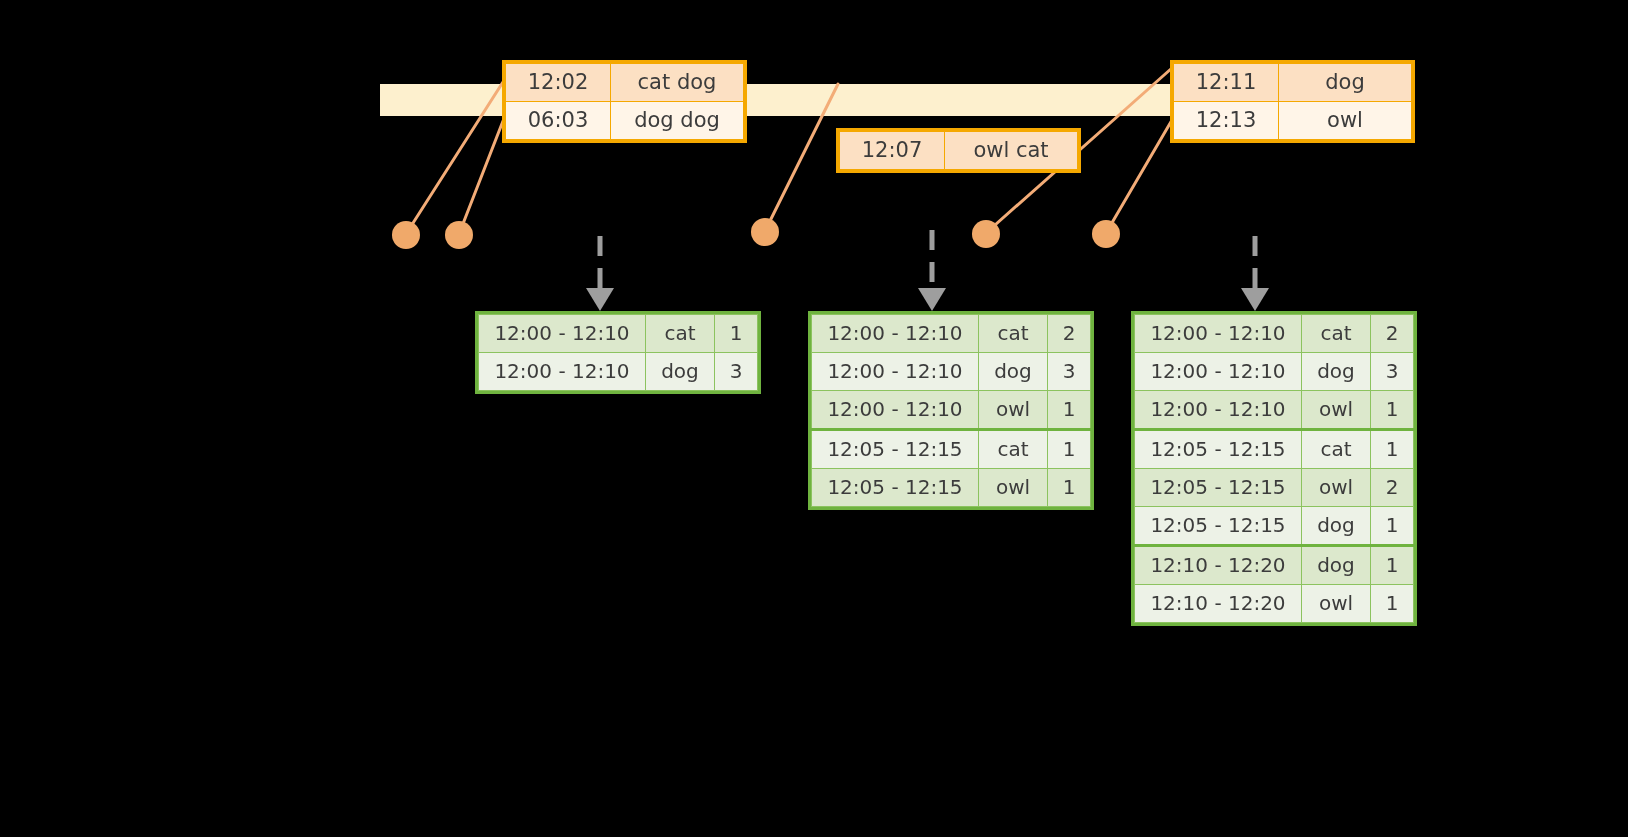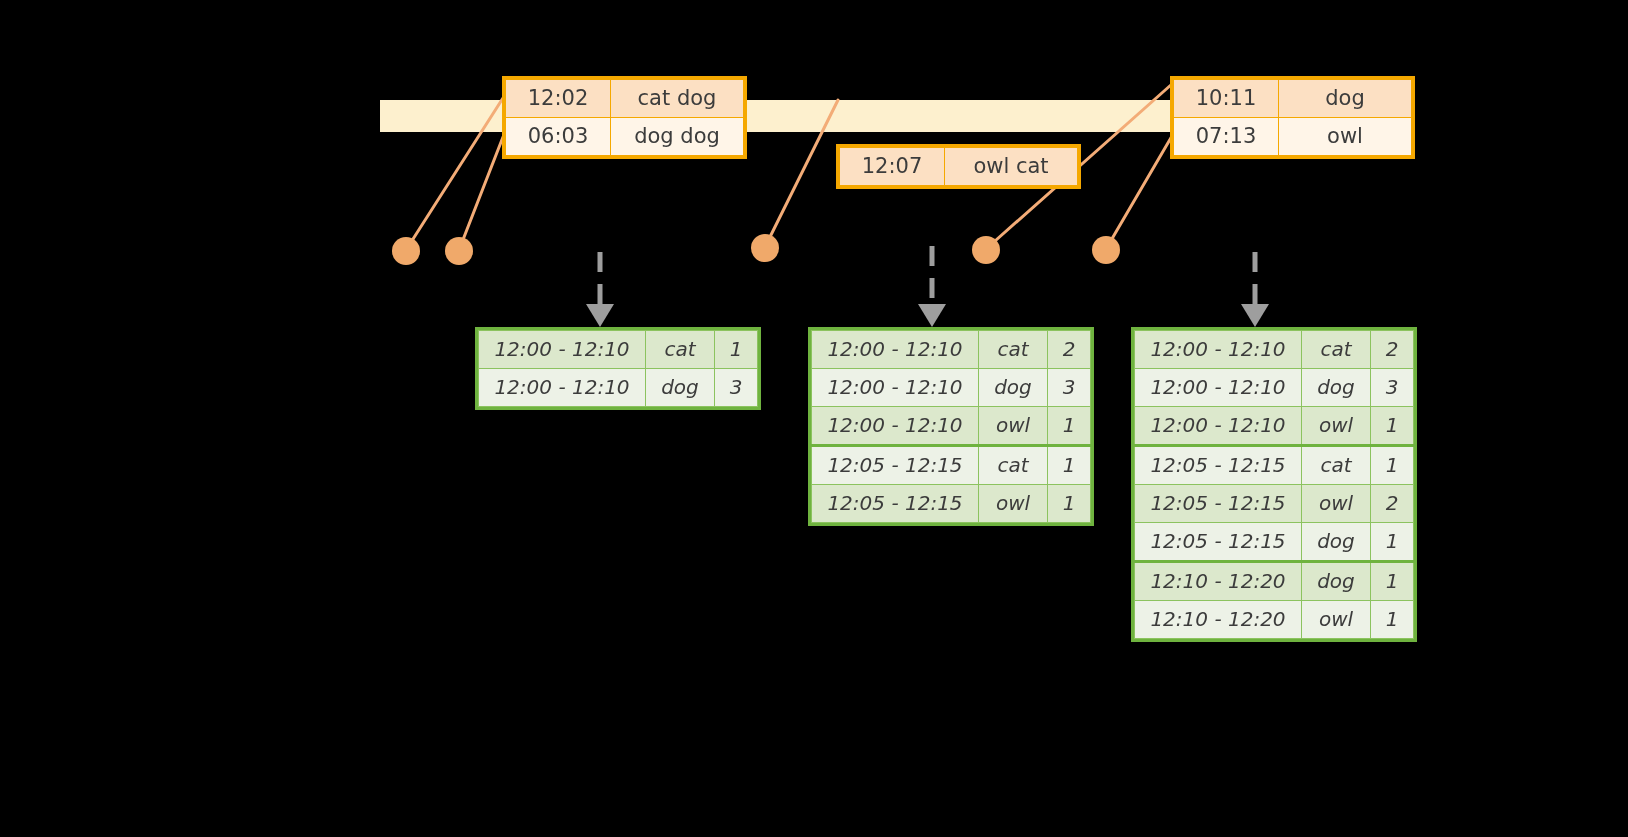--- a/index.html
+++ b/index.html
@@ -1,21 +1,21 @@
 <!DOCTYPE html>
 <html><head>
 <meta charset="utf-8">
 <style>
   html,body{margin:0;padding:0;background:#000;}
   body{
     width:1628px;height:837px;position:relative;overflow:hidden;
     font-family:"DejaVu Sans","Liberation Sans",sans-serif;
     background:#000;color:#3a3a3a;
   }
-  #stage{position:absolute;left:0;top:16px;width:1628px;height:652px;}
+  #stage{position:absolute;left:0;top:0;width:1628px;height:652px;}
   svg.layer{position:absolute;left:0;top:0;width:1628px;height:837px;pointer-events:none;}
 
   
   .ev-table{
     position:absolute;
     border:3px solid #F5A800;
     border-collapse:collapse;
     background:#FFF5E8;
     box-sizing:border-box;
   }
@@ -34,21 +34,20 @@
   .ev-table tr:nth-child(even) td{background:#FFF5E8;}
   .ev-table td.c-time{width:84px;}
   .ev-table td.c-words{width:112px;}
 
   
   .res-table{
     position:absolute;
     border:3px solid #6FB33F;
     background:#b91c1c;
     box-sizing:border-box;
-    font-style:italic;
   }
   .res-table table{border-collapse:collapse;}
   .res-table td{
     border:1px solid #8CC35F;
     font-size:20px;
     color:#3c3c3c;
     text-align:center;
     height:37px;
     line-height:37px;
     padding:0 8px;
@@ -125,25 +124,25 @@
           <td class="c-words">owl cat</td>
         </tr>
       </tbody>
     </table>
   </div>
 
   <div class="ev-table" style="left:1170px;top:60px;">
     <table>
       <tbody>
         <tr>
-          <td class="c-time">10:11</td>
+          <td class="c-time">12:11</td>
           <td class="c-words">dog</td>
         </tr>
         <tr>
-          <td class="c-time">07:13</td>
+          <td class="c-time">12:13</td>
           <td class="c-words">owl</td>
         </tr>
       </tbody>
     </table>
   </div>
 
   <div class="res-table" id="res1" style="left:475px;top:311px;">
       <table>
         <tbody>
           <tr class="shade">

